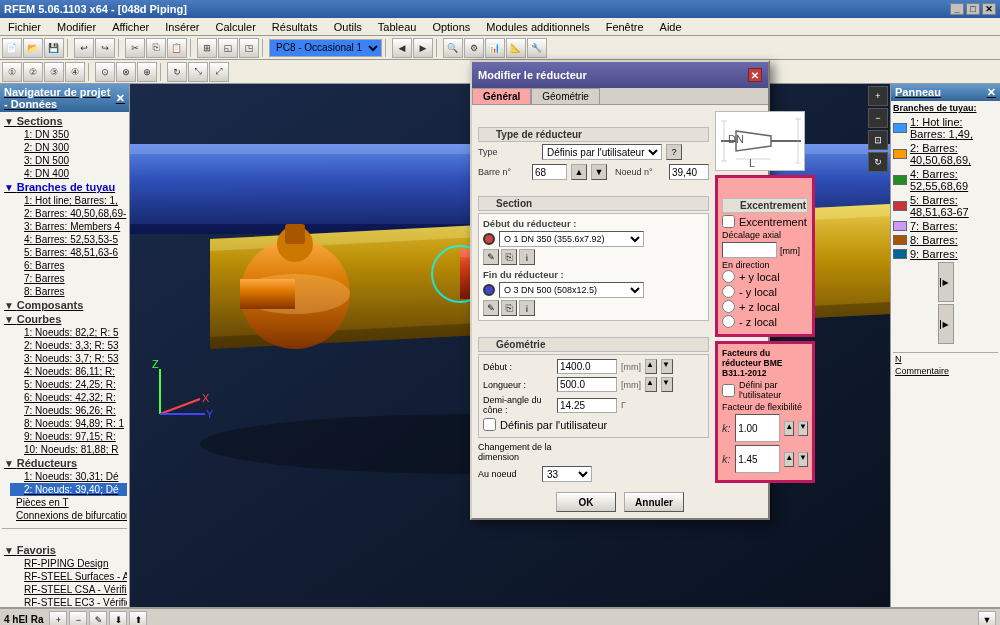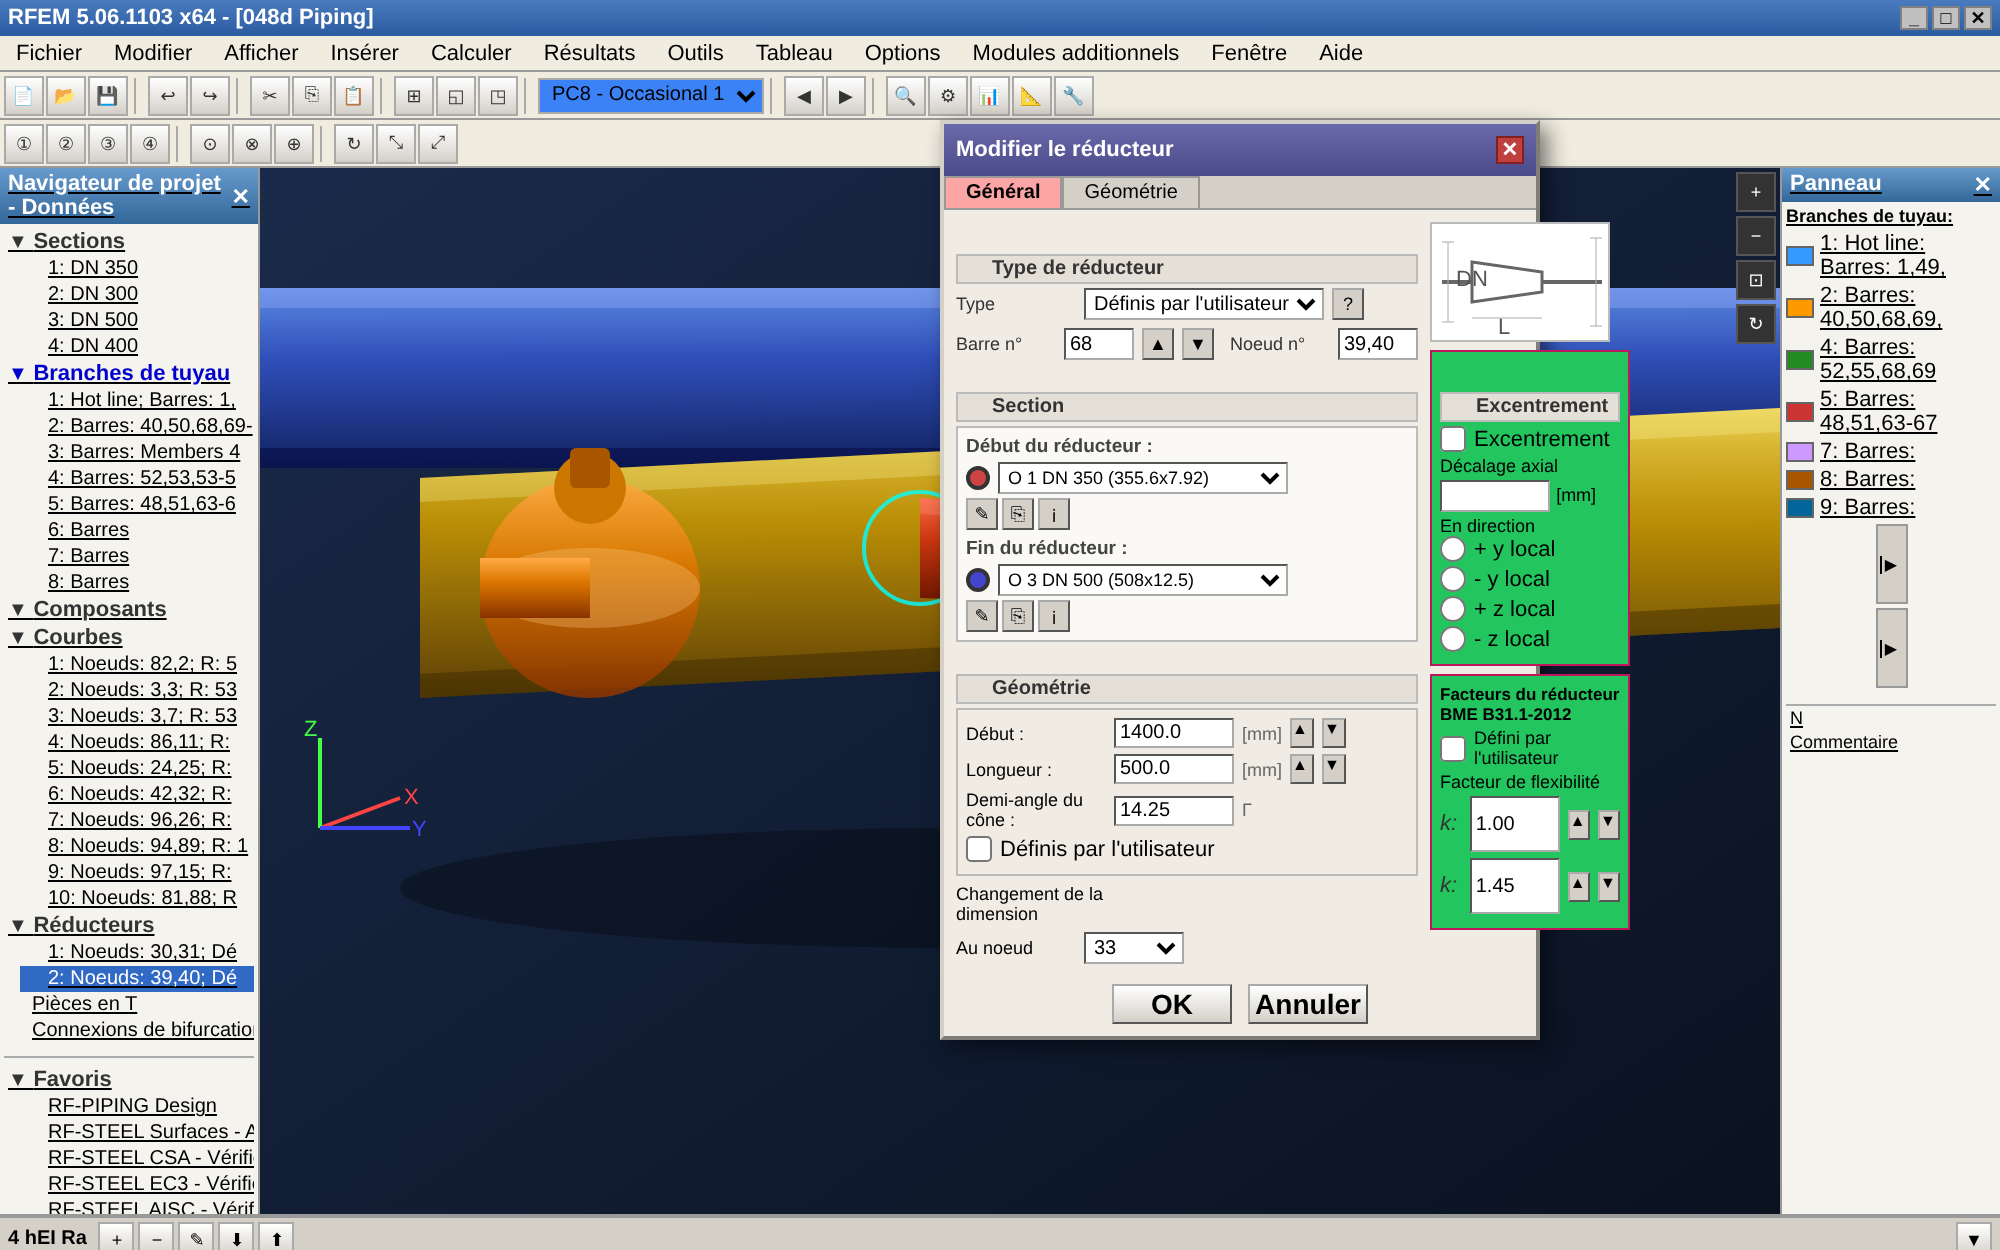--- a/index.html
+++ b/index.html
@@ -208,29 +208,29 @@
       cursor: pointer; font-size: 9px; display: inline-flex; align-items: center; justify-content: center;
     }
     .mini-diagram {
       width: 90px; height: 60px; border: 1px solid #bbb; background: #fff;
       display: flex; align-items: center; justify-content: center;
       position: relative; overflow: hidden;
     }
     .modal-bottom-btns { display: flex; justify-content: center; gap: 8px; margin-top: 6px; }
     .modal-btn {
       width: 60px; height: 20px; background: linear-gradient(to bottom, #fff, #d4d0c8);
-      border: 1px outset #aaa; cursor: pointer; font-size: 14px; font-weight: bold;
+      border: 1px outset #aaa; cursor: pointer; font-size: 10px; font-weight: bold;
     }
     .checkbox-row { display: flex; align-items: center; gap: 4px; margin-bottom: 2px; font-size: 10px; }
     .geom-section { border: 1px solid #bbb; padding: 4px; margin-bottom: 4px; }
     .geom-row { display: flex; align-items: center; gap: 4px; margin-bottom: 3px; }
     .geom-input { width: 60px; height: 15px; border: 1px inset #aaa; background: white; font-size: 10px; padding: 0 2px; }
     .unit-label { font-size: 9px; color: #666; }
     .spin-btn { width: 12px; height: 15px; background: #d4d0c8; border: 1px outset #aaa; cursor: pointer; font-size: 8px; }
-    .right-section { border: 1px solid #be185d; padding: 4px; background: #22c55e; }
+    .right-section { border: 3px solid #be185d; padding: 4px; background: #fca5a5; }
     .modal-two-col { display: flex; gap: 6px; }
     .modal-col-left { flex: 1; }
     .modal-col-right { width: 100px; }
     .factor-row { display: flex; align-items: center; gap: 4px; margin-bottom: 3px; font-size: 10px; }
     .factor-k { width: 12px; color: #333; font-style: italic; }
     .factor-input { width: 45px; height: 28px; border: 1px inset #aaa; background: white; font-size: 10px; padding: 8px 2px; }
   </style>
 </head>
 <body>
 
@@ -343,21 +343,21 @@
         <div class="tree-item">9: Noeuds: 97,15; R:</div>
         <div class="tree-item">10: Noeuds: 81,88; R</div>
       </div>
       <div class="tree-section">▼ <span>Réducteurs</span></div>
       <div class="tree-group">
         <div class="tree-item">1: Noeuds: 30,31; Dé</div>
         <div class="tree-item selected">2: Noeuds: 39,40; Dé</div>
       </div>
       <div class="tree-item">Pièces en T</div>
       <div class="tree-item">Connexions de bifurcation</div>
-      <div style="margin-top:6px; border-top:1px solid #aaa; padding-top:4px;">
+      <div style="margin-top:6px; border-top:1px solid #aaa; padding-top:14px;">
         <div class="tree-section">▼ <span>Favoris</span></div>
         <div class="tree-group" id="favoris-list">
             <div class="tree-item">RF-PIPING Design</div>
             <div class="tree-item">RF-STEEL Surfaces - An</div>
             <div class="tree-item">RF-STEEL CSA - Vérific</div>
             <div class="tree-item">RF-STEEL EC3 - Vérific</div>
             <div class="tree-item">RF-STEEL AISC - Vérific</div>
           </div>
       </div>
     </div>

